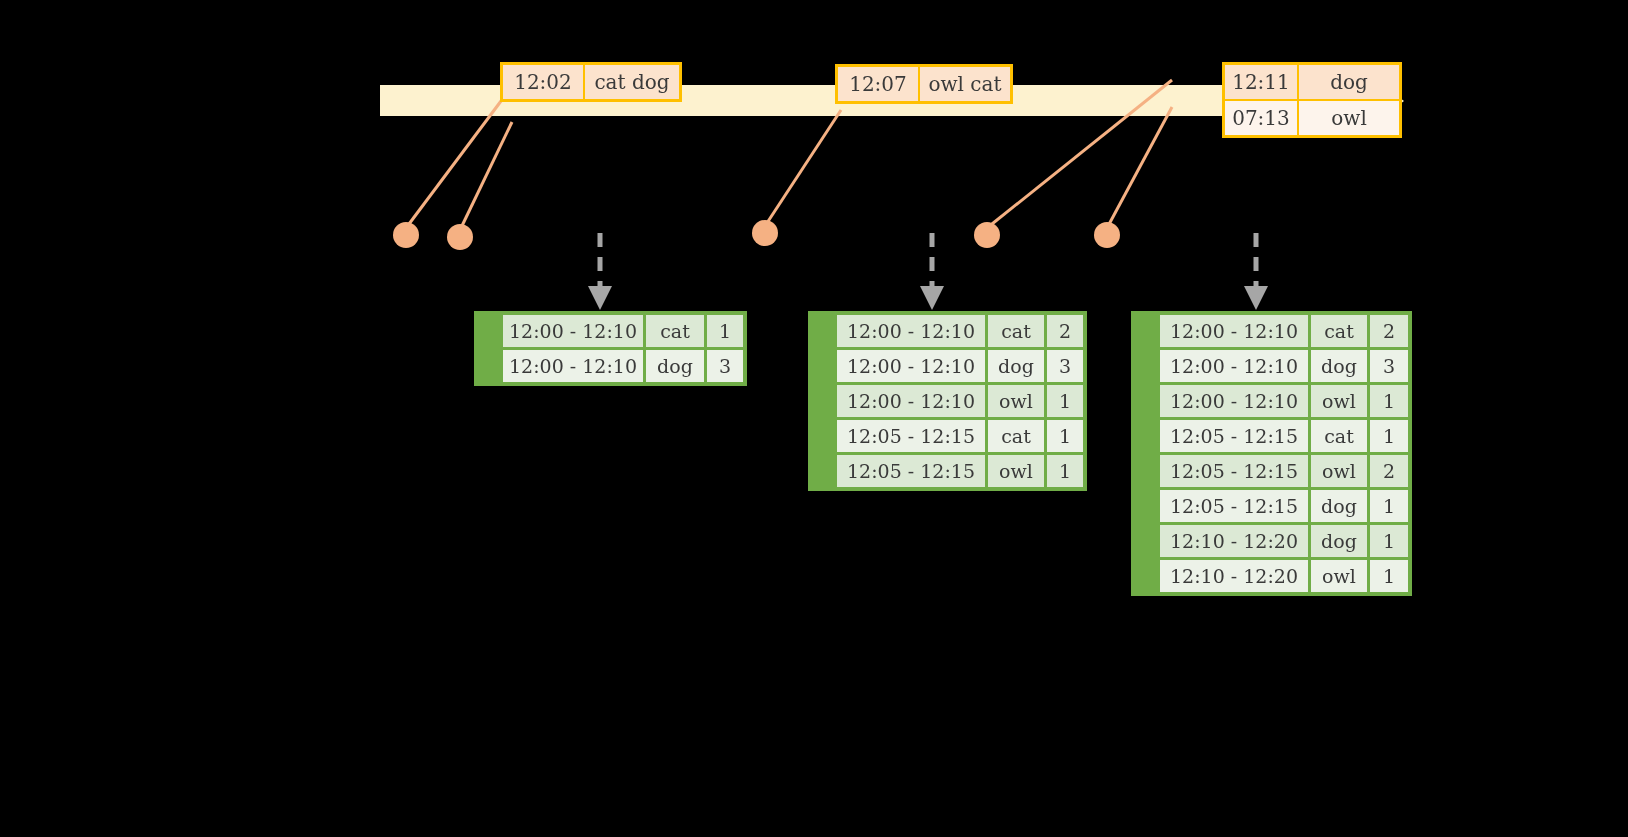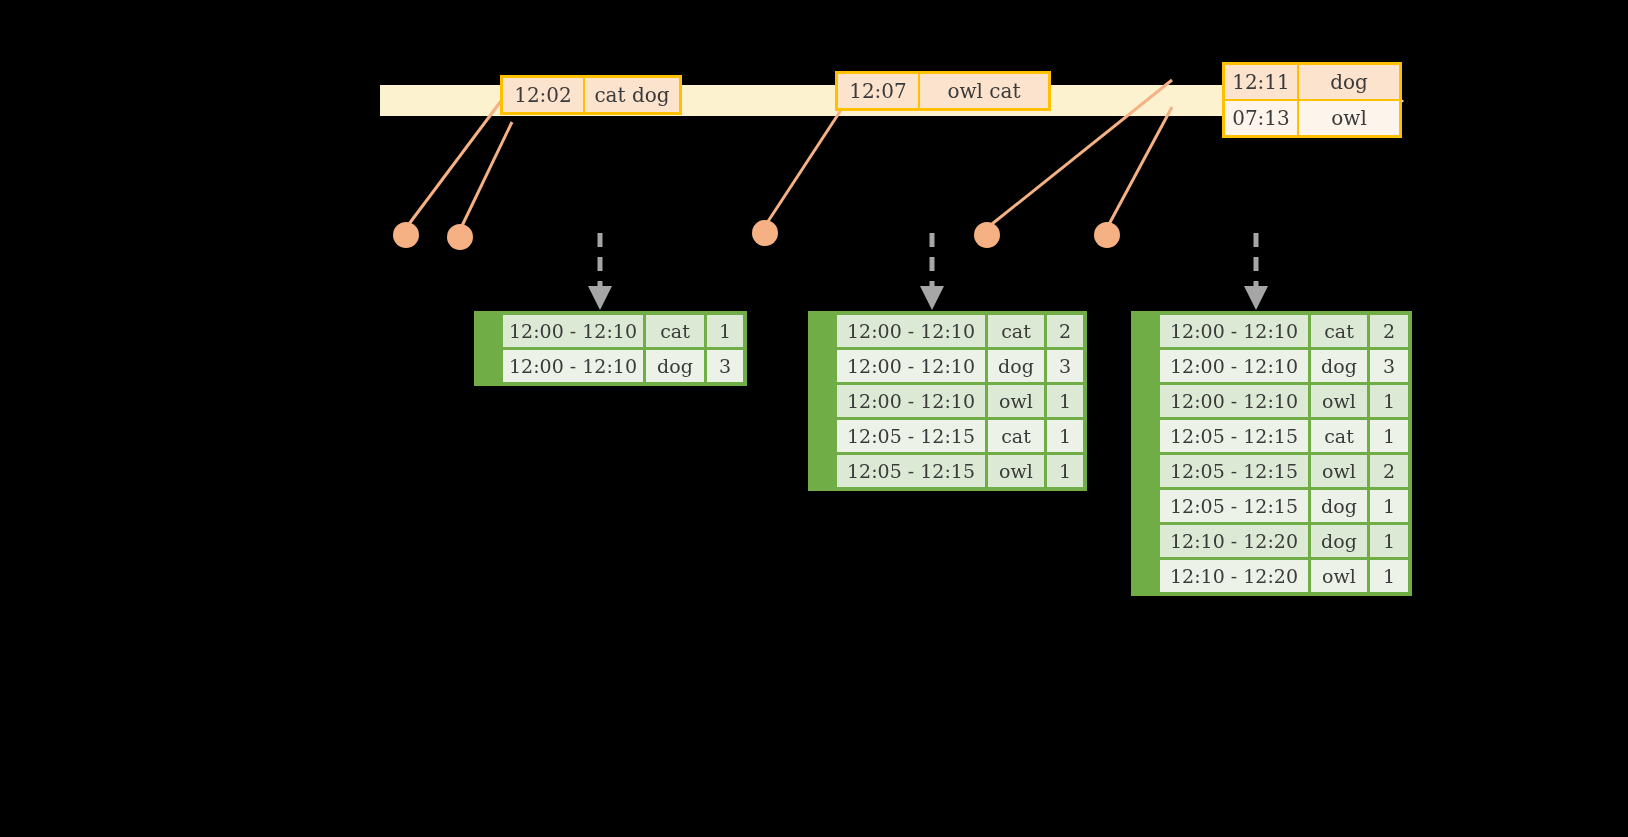--- a/index.html
+++ b/index.html
@@ -62,27 +62,27 @@
     justify-content: center;
     height: 34px;
     font-family: "DejaVu Serif", serif;
     white-space: nowrap;
   }
   .event-row.shade .event-cell { background: #fce3cd; }
   .event-row.plain .event-cell { background: #fdf4ec; }
   .cell-time { width: 80px; }
   .cell-words { width: 110px; }
 
-  #event-box-1 { left: 500px; top: 75px; }
+  #event-box-1 { left: 500px; top: 62px; }
   #event-box-1 .cell-time  { width: 80px; }
   #event-box-1 .cell-words { width: 94px; }
 
-  #event-box-2 { left: 835px; top: 71px; }
+  #event-box-2 { left: 835px; top: 64px; }
   #event-box-2 .cell-time  { width: 80px; }
-  #event-box-2 .cell-words { width: 128px; }
+  #event-box-2 .cell-words { width: 90px; }
 
   #event-box-3 { left: 1222px; top: 62px; }
   #event-box-3 .cell-time  { width: 72px; }
   #event-box-3 .cell-words { width: 100px; }
 
   
   .source-dot {
     position: absolute;
     width: 26px; height: 26px;
     border-radius: 50%;

